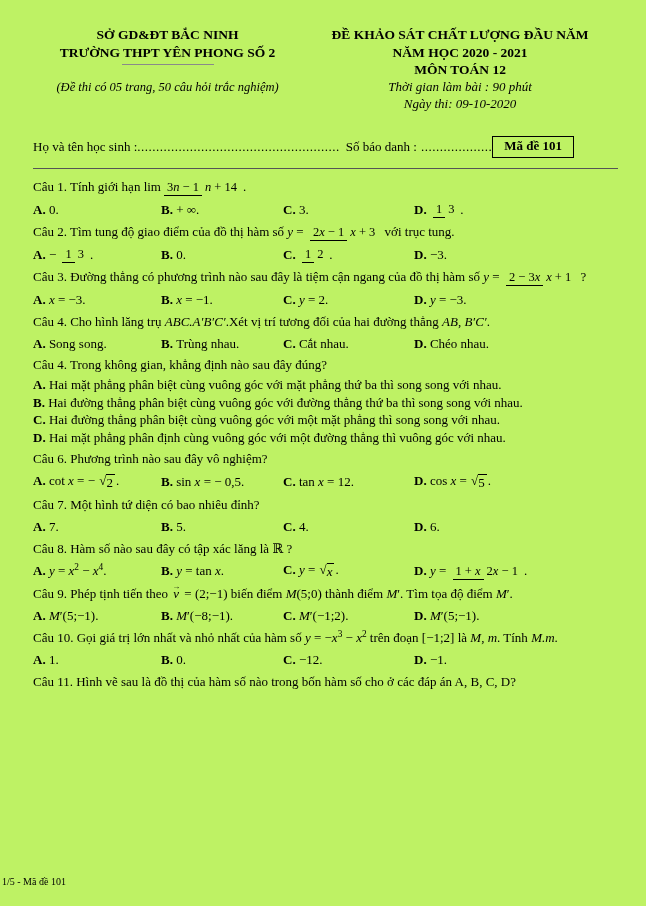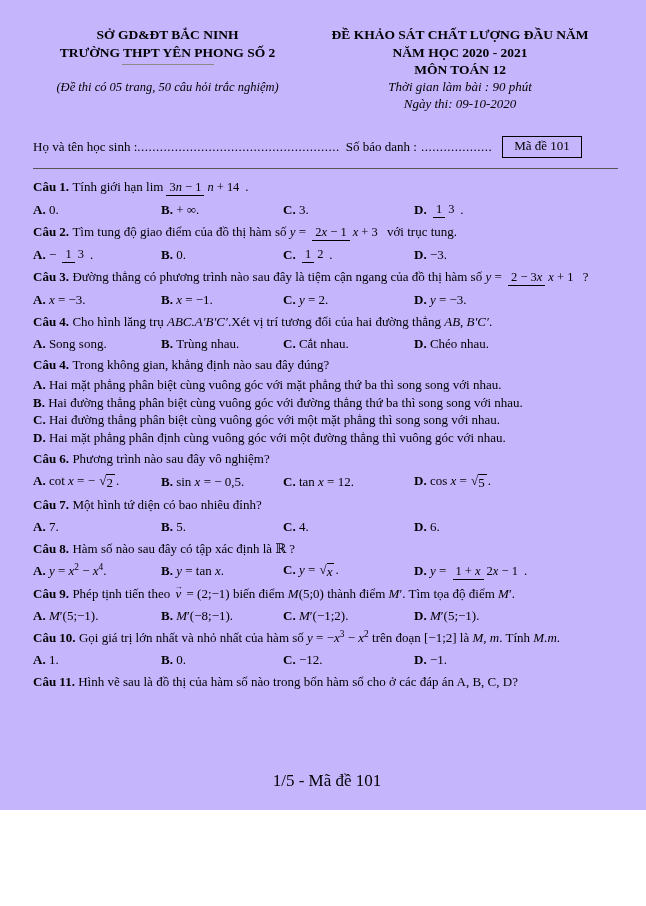--- a/index.html
+++ b/index.html
@@ -1,59 +1,59 @@
 <!DOCTYPE html>
 <html><head>
 <meta charset="utf-8">
 <style>
   html,body{margin:0;padding:0;background:#ffffff;}
   .page{
-    width:646px;height:810px;box-sizing:border-box;position:relative;
-    background:#c4b5fd;color:#000;overflow:hidden;
+    width:646px;height:906px;box-sizing:border-box;position:relative;
+    background:#bef264;color:#000;overflow:hidden;
     padding:26px 28px 0 33px;
     font-family:"Liberation Serif","DejaVu Serif",serif;
     font-size:13px;line-height:1.3;
   }
   
   .exam-header{display:flex;}
   .h-left{width:46%;text-align:center;}
   .h-right{flex:1;text-align:center;}
   .h-bold{font-weight:bold;font-size:13.5px;line-height:1.3;}
   .h-title{font-weight:bold;font-size:13.5px;line-height:1.3;}
   .h-italic{font-style:italic;font-size:13px;line-height:1.3;}
   .school-underline{width:92px;border-bottom:1.5px solid #8a8a8a;margin:2px auto 10px auto;height:1px;}
   .h-note{font-style:italic;font-size:12.5px;margin-top:14px;}
   
   .student-row{margin-top:24px;white-space:nowrap;font-size:13px;display:flex;align-items:center;}
   .dots{letter-spacing:0.5px;overflow:hidden;}
-  .code-box{display:inline-block;border:1.2px solid #000;padding:1px 11px 2px 11px;font-weight:normal;margin-left:10px;}
+  .code-box{display:inline-block;border:1.2px solid #000;padding:1px 11px 2px 11px;font-weight:bold;}
   .sep-rule{border:none;border-top:1.6px solid #555;margin:10px 0 0 0;}
   
   .questions{margin-top:10px;}
   .question{margin-top:2px;}
   .q-body{margin-top:5px;}
-  .q-label{font-weight:bold;}
+  .q-label{font-weight:normal;}
   .opt-row{display:grid;grid-template-columns:128px 122px 131px auto;margin:5px 0 3px 0;align-items:center;}
   .opt-list{margin:2px 0 2px 0;}
   .opt-list .opt{line-height:1.34;}
   .opt-label{font-weight:bold;}
   
   .sg-i{font-style:italic;}
   .sg-sup{vertical-align:super;font-size:0.72em;line-height:0;}
   .frac{display:inline-flex;flex-direction:row;vertical-align:middle;text-align:center;
         margin:1px 3px;line-height:1.12;font-size:0.96em;}
   .frac .num{padding:0 3px 0px 3px;border-bottom:1px solid #000;display:block;}
   .frac .den{padding:0 3px;display:block;}
   .sqrt{display:inline-flex;align-items:flex-start;margin:0 1px;}
   .sqrt .radical{line-height:1.15;}
   .sqrt .radicand{border-top:1px solid #000;padding:0 2px 0 0;}
   .vec{position:relative;display:inline-block;font-style:italic;padding:0 2px;}
   .vec .vec-arrow{position:absolute;left:1px;top:-0.55em;font-size:0.62em;font-style:normal;}
   
-  .footer{position:absolute;bottom:18px;left:8px;right:0;text-align:center;font-size:17px;}
+  .footer{position:absolute;bottom:18px;left:2px;right:0;text-align:left;font-size:10px;}
 </style>
 </head>
 <body>
 
 <div class="page">
 
   <div class="exam-header">
     <div class="h-left">
       <div class="h-bold">SỞ GD&amp;ĐT BẮC NINH</div>
       <div class="h-bold">TRƯỜNG THPT YÊN PHONG SỐ 2</div>
@@ -161,21 +161,21 @@
       <div class="question">
         <div class="q-body"><span class="q-label">Câu 7. </span><span class="sg-t">Một hình tứ diện có bao nhiêu đỉnh?</span></div>
         <div class="opt-row">
           <div class="opt"><span class="opt-label">A. </span><span class="sg-t">7.</span></div>
           <div class="opt"><span class="opt-label">B. </span><span class="sg-t">5.</span></div>
           <div class="opt"><span class="opt-label">C. </span><span class="sg-t">4.</span></div>
           <div class="opt"><span class="opt-label">D. </span><span class="sg-t">6.</span></div>
         </div>
       </div>
       <div class="question">
-        <div class="q-body"><span class="q-label">Câu 8. </span><span class="sg-t">Hàm số nào sau đây có tập xác định là ℝ ?</span></div>
+        <div class="q-body"><span class="q-label">Câu 8. </span><span class="sg-t">Hàm số nào sau đây có tập xác lăng là ℝ ?</span></div>
         <div class="opt-row">
           <div class="opt"><span class="opt-label">A. </span><span class="sg-i">y</span><span class="sg-t"> = </span><span class="sg-i">x</span><span class="sg-sup">2</span><span class="sg-t"> − </span><span class="sg-i">x</span><span class="sg-sup">4</span><span class="sg-t">.</span></div>
           <div class="opt"><span class="opt-label">B. </span><span class="sg-i">y</span><span class="sg-t"> = tan </span><span class="sg-i">x</span><span class="sg-t">.</span></div>
           <div class="opt"><span class="opt-label">C. </span><span class="sg-i">y</span><span class="sg-t"> = </span><span class="sqrt">
               <span class="radical">√</span>
               <span class="radicand"><span class="sg-i">x</span></span>
             </span><span class="sg-t">.</span></div>
           <div class="opt"><span class="opt-label">D. </span><span class="sg-i">y</span><span class="sg-t"> = </span><span class="frac">
               <span class="num"><span class="sg-t">1 + </span><span class="sg-i">x</span></span>
               <span class="den"><span class="sg-t">2</span><span class="sg-i">x</span><span class="sg-t"> − 1</span></span>

